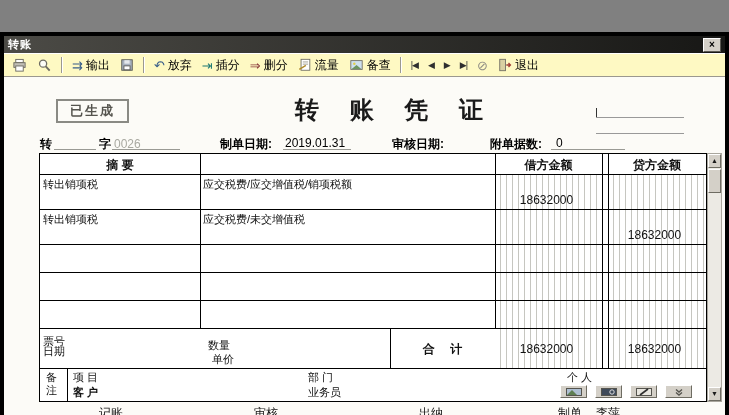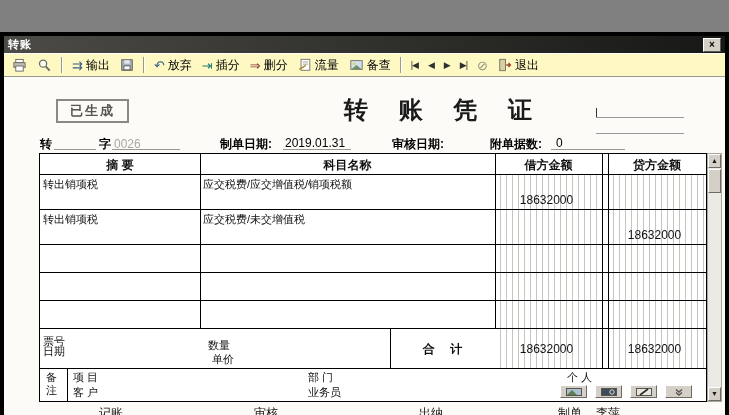--- a/index.html
+++ b/index.html
@@ -32,21 +32,21 @@
   .nav { font-size:9px; color:#2f2f2f; letter-spacing:-1px; }
 
   
   .client { position:relative; flex:1 1 auto; background:#fcfbf7; overflow:hidden;
             font-size:12px; color:#000;padding-left:30px; }
   .bottom-strip { height:9px; background:#d4d0c8; border-top:1px solid #fff; flex:0 0 auto; }
   .abs { position:absolute; white-space:nowrap; }
 
   .stamp { left:52px; top:22px; border:2px solid #8a8a84; color:#55544e;
            font-size:13px; font-weight:bold; padding:1px 12px; letter-spacing:2px; background:transparent; }
-  .vtitle { left:230px; top:17px; width:310px; text-align:right; font-size:24px; font-weight:bold;
+  .vtitle { left:230px; top:17px; width:310px; text-align:center; font-size:24px; font-weight:bold;
             letter-spacing:12px; text-indent:12px; color:#1a1a1a; }
   .blank-line { border-bottom:1px solid #999; height:1px; }
   .cursor-tick { left:592px; top:31px; width:1px; height:10px; background:#333; }
 
   .lbl { font-size:12px; } .lbl-b { font-weight:bold; }
   .muted { color:#a9a9a1; }
   .uline { border-bottom:1px solid #9a9a94; height:1px; }
 
   
   .vtable { position:absolute; left:35px; top:76px; width:668px; height:249px;
@@ -217,21 +217,20 @@
       <div class="hline" style="top:214px;"></div>
 
       <div class="vlin" style="left:160px; top:0; height:174px;"></div>
       <div class="vlin" style="left:455px; top:0; height:174px;"></div>
       <div class="vlin" style="left:562px; top:0; height:214px;"></div>
       <div class="vlin" style="left:568px; top:0; height:214px;"></div>
       <div class="vlin" style="left:350px; top:174px; height:40px;"></div>
       <div class="vlin" style="left:27px;  top:214px; height:33px;"></div>
 
       <div class="hdr" style="left:0;   top:3px; width:160px;">摘 要</div>
-      <div class="hdr" style="left:160px; top:3px; width:295px;">科目名称</div>
       <div class="hdr" style="left:455px; top:3px; width:107px;">借方金额</div>
       <div class="hdr" style="left:568px; top:3px; width:98px;">贷方金额</div>
 
       <div class="ctext" style="left:3px; top:23px; width:154px;">转出销项税</div>
       <div class="ctext" style="left:163px; top:23px; width:289px;">应交税费/应交增值税/销项税额</div>
       <div class="amt" style="left:455px; top:39px; width:103px;">18632000</div>
       <div class="amt" style="left:568px; top:39px; width:93px;"></div>
 
       <div class="ctext" style="left:3px; top:58px; width:154px;">转出销项税</div>
       <div class="ctext" style="left:163px; top:58px; width:289px;">应交税费/未交增值税</div>
@@ -248,21 +247,21 @@
       <div class="ctext" style="left:3px; top:180px;">票号</div>
       <div class="ctext" style="left:3px; top:190px;">日期</div>
       <div class="ctext" style="left:168px; top:184px;">数量</div>
       <div class="ctext" style="left:172px; top:198px;">单价</div>
       <div class="hdr" style="left:350px; top:187px; width:105px; letter-spacing:6px; text-indent:6px;">合 计</div>
       <div class="amt" style="left:455px; top:188px; width:103px;">18632000</div>
       <div class="amt" style="left:568px; top:188px; width:93px;">18632000</div>
 
       <div class="ctext" style="left:6px; top:217px; width:14px; white-space:normal; line-height:13px;">备注</div>
       <div class="ctext" style="left:33px; top:216px;">项 目</div>
-      <div class="ctext" style="left:33px; top:231px;">客 户</div>
+      <div class="ctext" style="left:33px; top:231px;font-weight:bold;">客 户</div>
       <div class="ctext" style="left:268px; top:216px;">部 门</div>
       <div class="ctext" style="left:268px; top:231px;">业务员</div>
       <div class="ctext" style="left:527px; top:216px;">个 人</div>
 
       <button class="mini-btn" style="left:520px; top:231px;">
         <span>
             <svg width="16" height="8" viewBox="0 0 16 8">
               <rect x="0.5" y="0.5" width="15" height="7" fill="#aebfd2" stroke="#55544e"></rect>
               <path d="M1 7 L6 2 L11 7 Z" fill="#5e7e52"></path>
             </svg>

